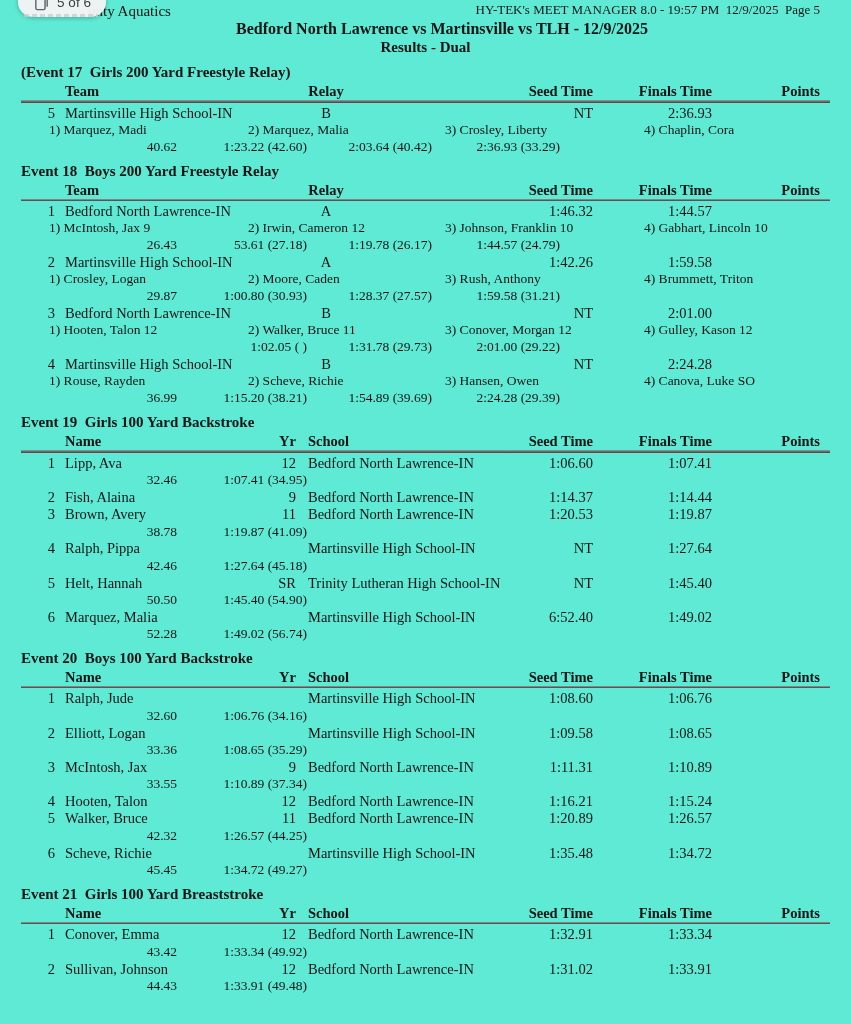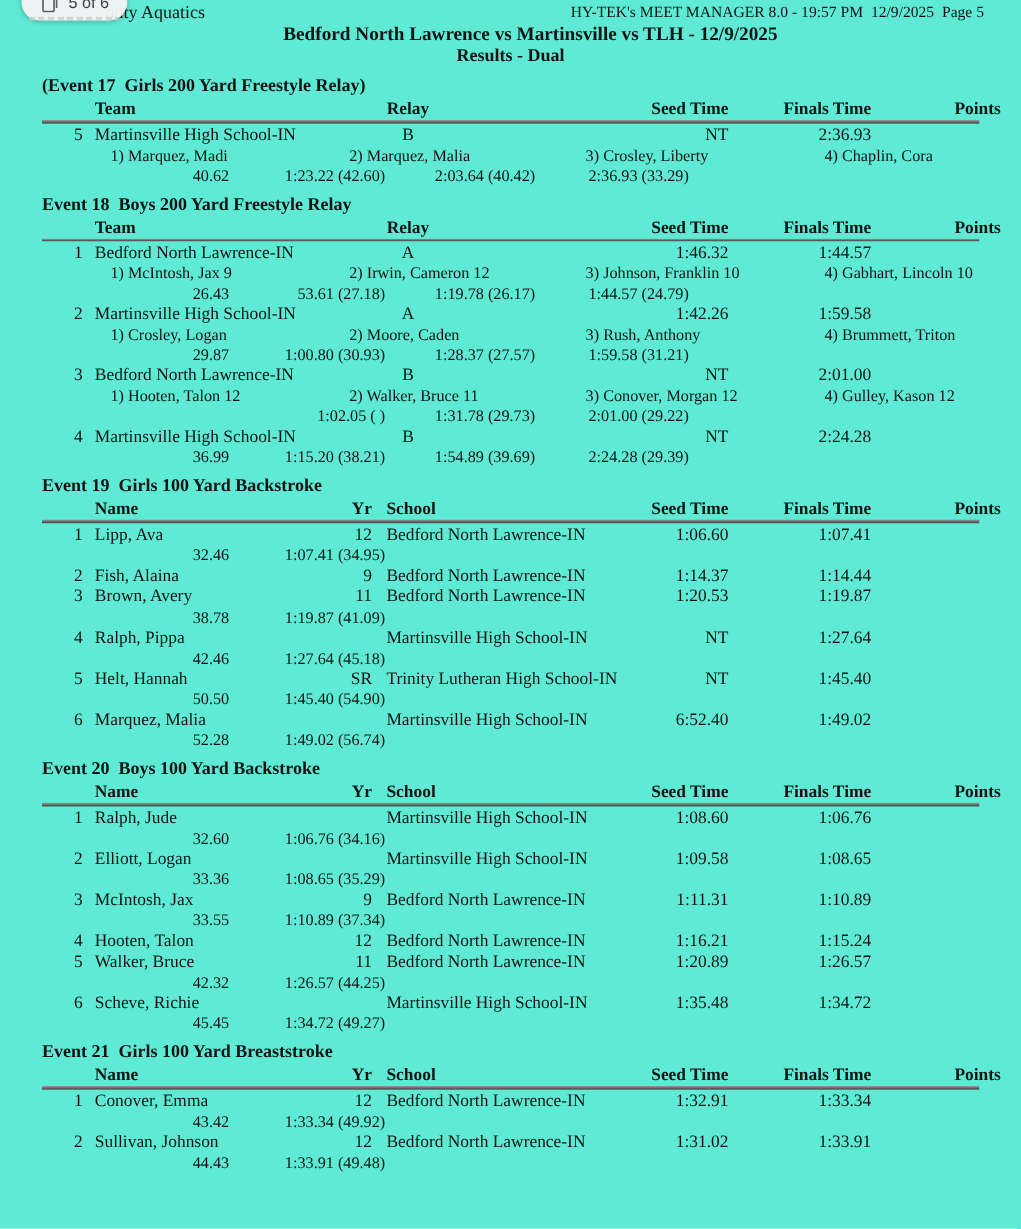--- a/index.html
+++ b/index.html
@@ -13,30 +13,30 @@
   .pill-icon{display:flex;align-items:center;}
   .pill-remnant{position:absolute;left:24px;top:14px;width:74px;height:2.5px;z-index:6;opacity:.8;
         background:repeating-linear-gradient(90deg,#cdcdcd 0 5px,rgba(255,255,255,0) 5px 8px);}
   
   .doc-header{position:relative;height:57px;}
   .hdr-left{position:absolute;left:88px;top:3px;font-size:15px;white-space:pre;}
   .hdr-right{position:absolute;right:31px;top:2px;font-size:13px;white-space:pre;}
   .doc-title{position:absolute;left:0;right:0;top:20px;text-align:center;font-weight:bold;font-size:16px;white-space:pre;margin-left:33px;}
   .doc-subtitle{position:absolute;left:0;right:0;top:39px;text-align:center;font-weight:bold;font-size:15px;white-space:pre;}
   
-  .doc-body{padding:0 35px;}
+  .doc-body{padding:0 21px;}
   .event-section{margin-top:6px;}
   .event-title{font-weight:bold;font-size:15px;line-height:19px;margin-bottom:2px;white-space:pre;}
   .g-relay{display:grid;grid-template-columns:41px 234px 60px 165px 72px 119px 118px;}
   .g-individual{display:grid;grid-template-columns:41px 172px 62px 225px 72px 119px 118px;}
   .hdr-row{font-weight:bold;font-size:14.5px;line-height:15px;}
   .rule{height:2.5px;margin-top:1px;margin-bottom:2px;background:linear-gradient(to bottom,#9a9a9a,#3f3f3f);}
   .row-main{font-size:14.5px;line-height:17.4px;}
   .row-sub{font-size:13.5px;line-height:16.8px;}
-  .row-swim{display:grid;grid-template-columns:199px 197px 199px auto;margin-left:57px;}
+  .row-swim{display:grid;grid-template-columns:199px 197px 199px auto;margin-left:28px;}
   .row-splits{display:grid;grid-template-columns:156px 130px 125px 128px;}
   .row-splits span{text-align:right;white-space:pre;}
   .c-rank{text-align:right;padding-right:7px;}
   .c-name{padding-left:3px;white-space:nowrap;}
   .c-relay{text-align:center;}
   .c-yr{text-align:right;}
   .c-school{padding-left:12px;white-space:nowrap;}
   .c-seed,.c-finals{text-align:right;}
   .c-points{text-align:right;padding-right:10px;}
   .hdr-row .c-school{white-space:pre;}
@@ -176,20 +176,26 @@
         </div>
         <div class="row-main g-relay">
           <span class="c-rank">4</span>
           <span class="c-name">Martinsville High School-IN</span>
           <span class="c-relay">B</span>
           <span class="c-fill"></span>
           <span class="c-seed">NT</span>
           <span class="c-finals">2:24.28</span>
           <span class="c-points"></span>
         </div>
+        <div class="row-sub row-swim">
+          <span>1) Rouse, Rayden</span>
+          <span>2) Scheve, Richie</span>
+          <span>3) Hansen, Owen</span>
+          <span>4) Canova, Luke SO</span>
+        </div>
         <div class="row-sub row-splits">
           <span>36.99</span>
           <span>1:15.20 (38.21)</span>
           <span>1:54.89 (39.69)</span>
           <span>2:24.28 (29.39)</span>
         </div>
       </section>
       <section class="event-section">
         <div class="event-title">Event 19  Girls 100 Yard Backstroke</div>
         <div class="hdr-row g-individual">

